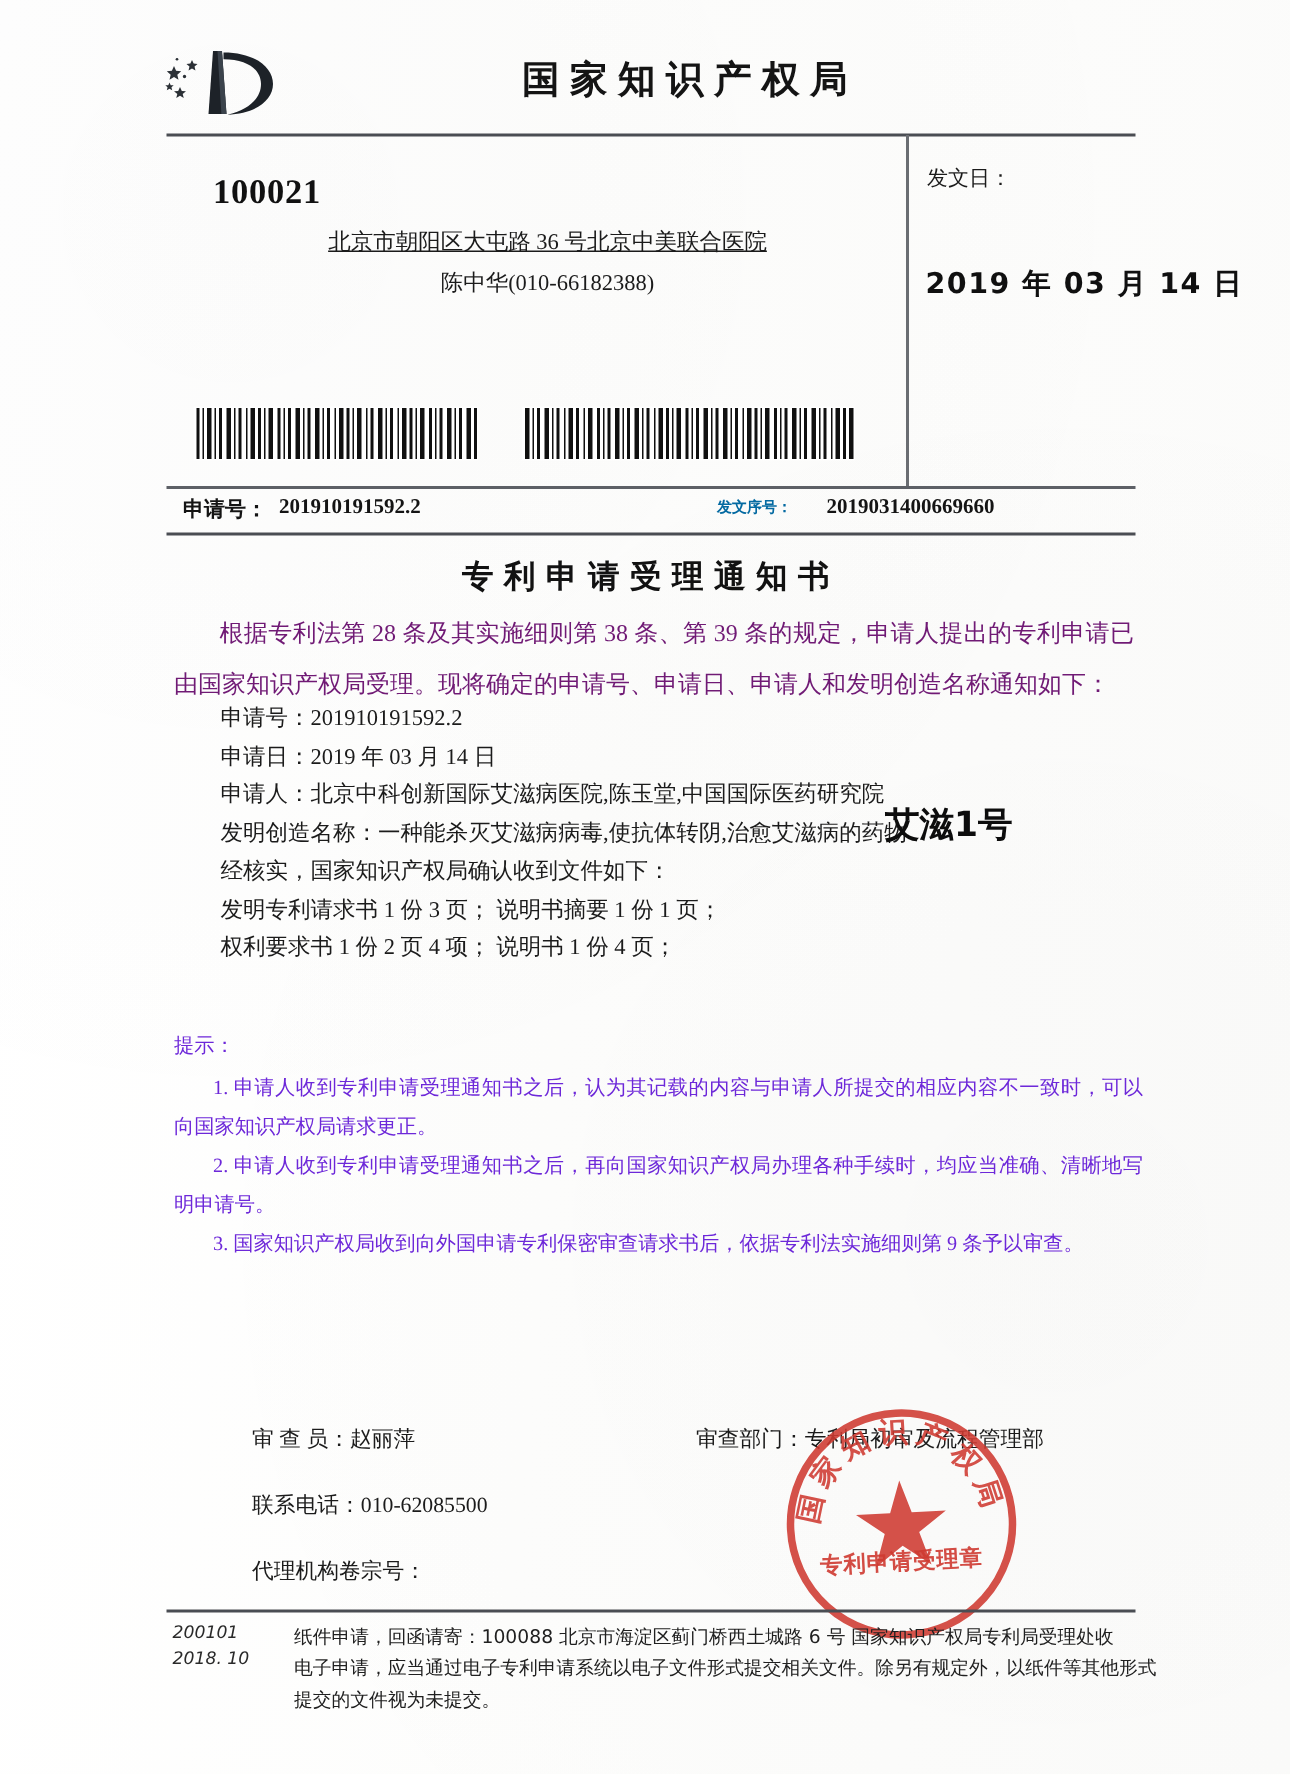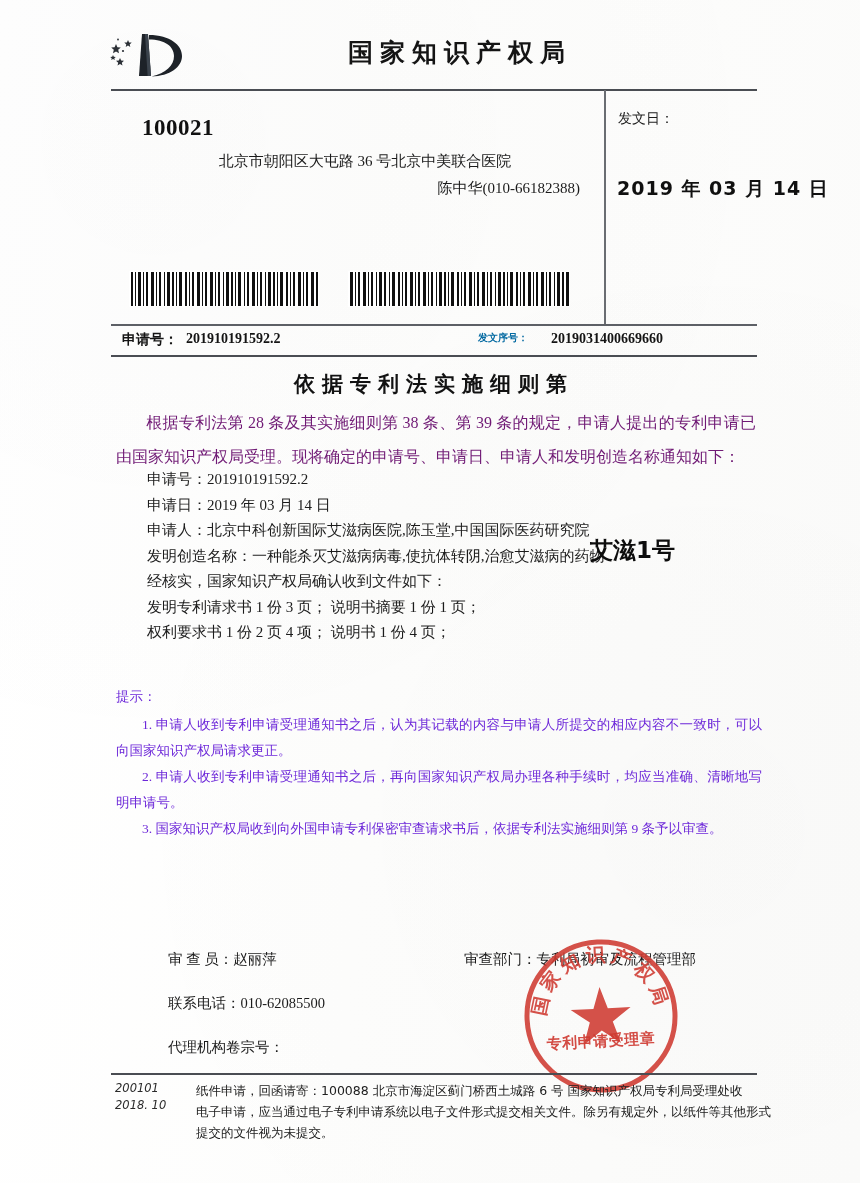--- a/index.html
+++ b/index.html
@@ -88,26 +88,27 @@
     letter-spacing: 0.5px;
     color: #111;
   }
   #addr-line1 {
     position: absolute;
     left: 150px; top: 152px;
     width: 430px;
     text-align: center;
     font-size: 15px;
     color: #1b1b1b;
+    text-decoration: underline;
   }
   #addr-line2 {
     position: absolute;
     left: 150px; top: 179px;
     width: 430px;
-    text-align: right;
+    text-align: center;
     font-size: 15px;
     color: #1b1b1b;
   }
 
   
   #issue-date-label {
     position: absolute;
     left: 618px; top: 110px;
     font-size: 14px;
     color: #1b1b1b;
@@ -426,21 +427,21 @@
     </svg>
   </div>
 
   <div class="rule" id="rule-appno-top"></div>
   <div id="appno-label">申请号：</div>
   <div id="appno-value">201910191592.2</div>
   <div id="docseq-label">发文序号：</div>
   <div id="docseq-value">2019031400669660</div>
   <div class="rule" id="rule-appno-bottom"></div>
 
-  <div id="doc-title">依据专利法实施细则第</div>
+  <div id="doc-title">专利申请受理通知书</div>
 
   <div id="intro"><span class="indent"></span><span>根据专利法第 28 条及其实施细则第 38 条、第 39 条的规定，申请人提出的专利申请已由国家知识产权局受理。现将确定的申请号、申请日、申请人和发明创造名称通知如下：</span></div>
 
   <div id="details">
     <div class="row">
       <span>申请号：</span><span>201910191592.2</span>
     </div>
     <div class="row">
       <span>申请日：</span><span>2019 年 03 月 14 日</span>
     </div>

